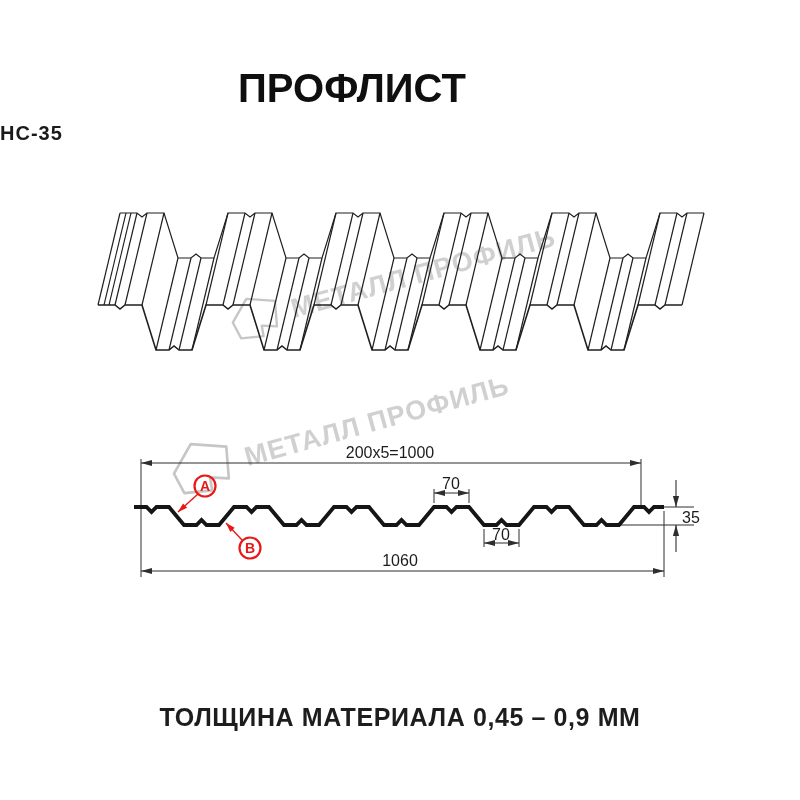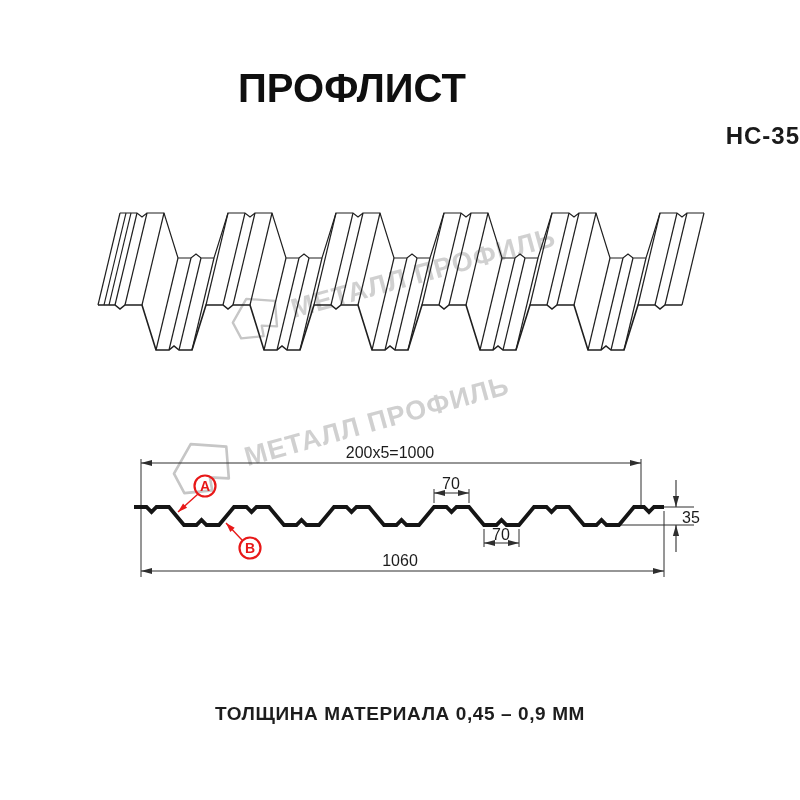--- a/index.html
+++ b/index.html
@@ -5,26 +5,26 @@
   html,body{margin:0;padding:0;}
   body{
     width:800px;height:800px;position:relative;background:#ffffff;
     font-family:"Liberation Sans",sans-serif;overflow:hidden;
   }
   .page-title{
     position:absolute;left:0;top:66px;width:704px;text-align:center;
     font-size:40px;font-weight:800;letter-spacing:0px;color:#0f0f0f;
   }
   .page-subtitle{
-    position:absolute;left:0;top:122px;width:800px;text-align:right;
-    font-size:24px;font-weight:600;letter-spacing:1px;color:#1a1a1a;
+    position:absolute;left:0;top:122px;width:800px;text-align:left;
+    font-size:20px;font-weight:600;letter-spacing:1px;color:#1a1a1a;
   }
   .footnote{
     position:absolute;left:0;top:703px;width:800px;text-align:center;
-    font-size:19px;font-weight:600;letter-spacing:.6px;color:#1d1d1d;
+    font-size:25px;font-weight:600;letter-spacing:.6px;color:#1d1d1d;
   }
   .wm{
     position:absolute;display:flex;align-items:center;gap:8px;
     transform-origin:0 50%;pointer-events:none;
   }
   .wm-text{
     font-size:27px;font-weight:700;letter-spacing:1px;white-space:nowrap;
     color:#c5c5c5;opacity:.8;
   }
   .wm1{left:228px;top:302px;transform:rotate(-15.5deg);}

